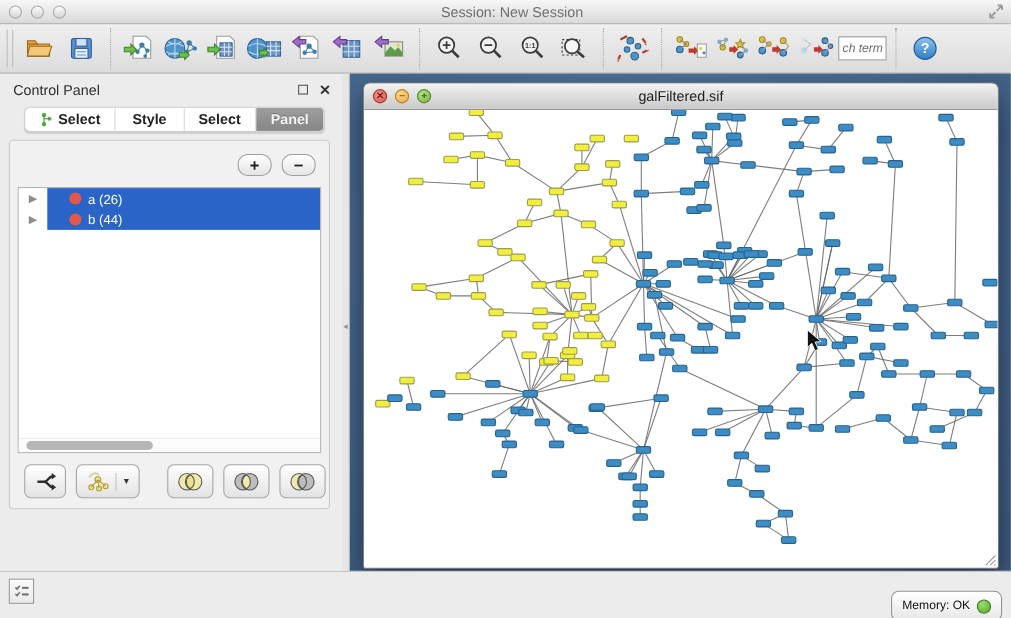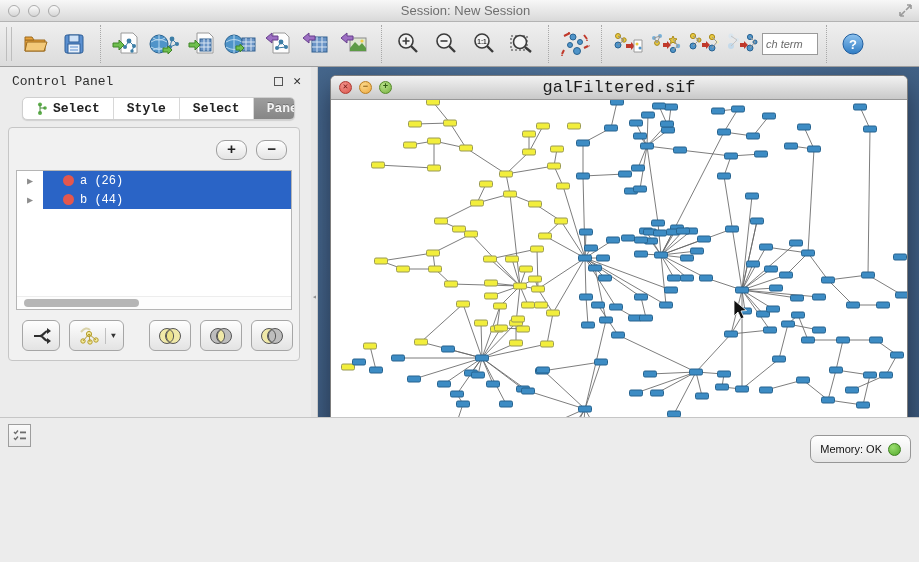--- a/index.html
+++ b/index.html
@@ -33,26 +33,26 @@
     border-bottom:1px solid #9e9e9e;
     display:flex; align-items:center; padding:0 4px; gap:2px;
   }
   .tb-handle{ width:6px; height:34px; border-left:1px solid #bdbdbd; border-right:1px solid #bdbdbd; margin:0 4px 0 2px;}
   .tb-sep{ width:1px; height:38px; border-left:1px dotted #a8a8a8; margin:0 6px; }
   .tb-btn{
     width:36px; height:38px; display:flex; align-items:center; justify-content:center;
     border-radius:4px; flex:0 0 auto;
   }
   .search-box{
-    width:56px; height:22px; background:#fff; border:1px solid #9a9a9a;
+    width:44px; height:22px; background:#fff; border:1px solid #9a9a9a;
     font-style:italic; font-size:11px; color:#6b6b6b;
     display:flex; align-items:center; padding:0 3px; overflow:hidden; white-space:nowrap;text-align:right;
   }
   
-  .main{ display:flex; height:350px;font-family:Liberation Mono, monospace; }
+  .main{ display:flex; height:452px; }
   .control-panel{
     width:311px; background:#ececec; position:relative; flex:0 0 auto;
   }
   .cp-header{ display:flex; align-items:center; padding:7px 10px 2px 12px; }
   .cp-title{ font-size:13px; color:#2e2e2e; flex:1; }
   .cp-icons{ display:flex; gap:10px; align-items:center; color:#444; }
   .cp-float{ width:9px; height:9px; border:1.5px solid #555; display:inline-block; }
   .cp-close{ font-size:13px; font-weight:bold; color:#333; line-height:9px; }
   .tabbar{
     margin:6px 16px 0 22px; height:23px; display:flex;
@@ -115,21 +115,21 @@
     position:relative; display:flex; align-items:center; padding:0 8px; flex:0 0 auto;
   }
   .nw-traffic{ display:flex; gap:7px; z-index:2; }
   .nw-traffic span{
     width:13px; height:13px; border-radius:50%; display:flex; align-items:center; justify-content:center;
     font-size:9px; font-weight:bold; line-height:1;
   }
   .tl-close{ background:radial-gradient(circle at 35% 30%, #f3938c, #d9544a); border:1px solid #ad3a31; color:#7e201a; }
   .tl-min  { background:radial-gradient(circle at 35% 30%, #fbd88a, #eda93f); border:1px solid #b97f22; color:#8a5c12; }
   .tl-zoom { background:radial-gradient(circle at 35% 30%, #b8e08a, #77b33f); border:1px solid #55892a; color:#2f5a12; }
-  .nw-title{ position:absolute; left:0; right:0; text-align:center; font-size:17px; color:#1d1d1d; }
+  .nw-title{ position:absolute; left:0; right:0; text-align:center; font-size:13px; color:#1d1d1d; }
   .nw-canvas{ position:relative; flex:1; background:#fff; overflow:hidden; border-radius:0 0 2px 2px; }
   .nw-canvas svg{ position:absolute; left:0; top:0; }
   
   .statusbar{ height:35px; background:#ececec; border-top:1px solid #c6c6c6; position:relative; }
   .check-btn{
     position:absolute; left:8px; top:6px; width:23px; height:23px;
     border:1px solid #9d9d9d; background:linear-gradient(#fafafa,#e8e8e8);
     display:flex; align-items:center; justify-content:center;
   }
   .memory-badge{

